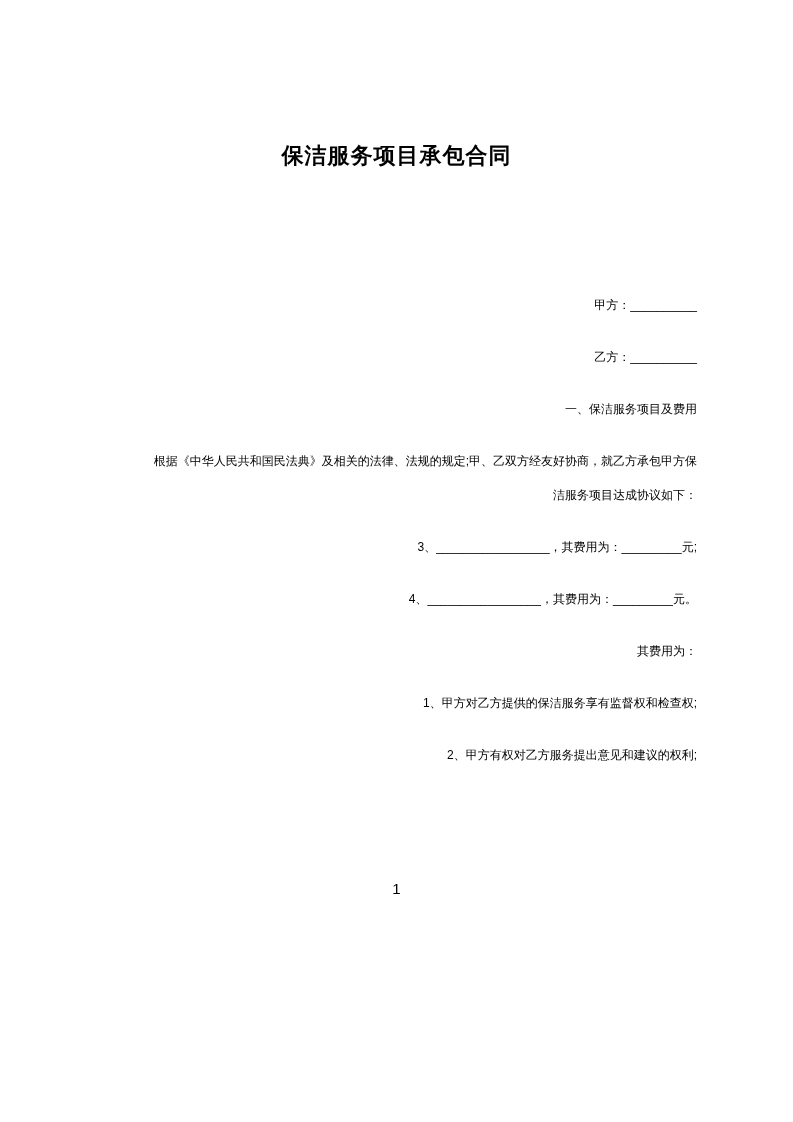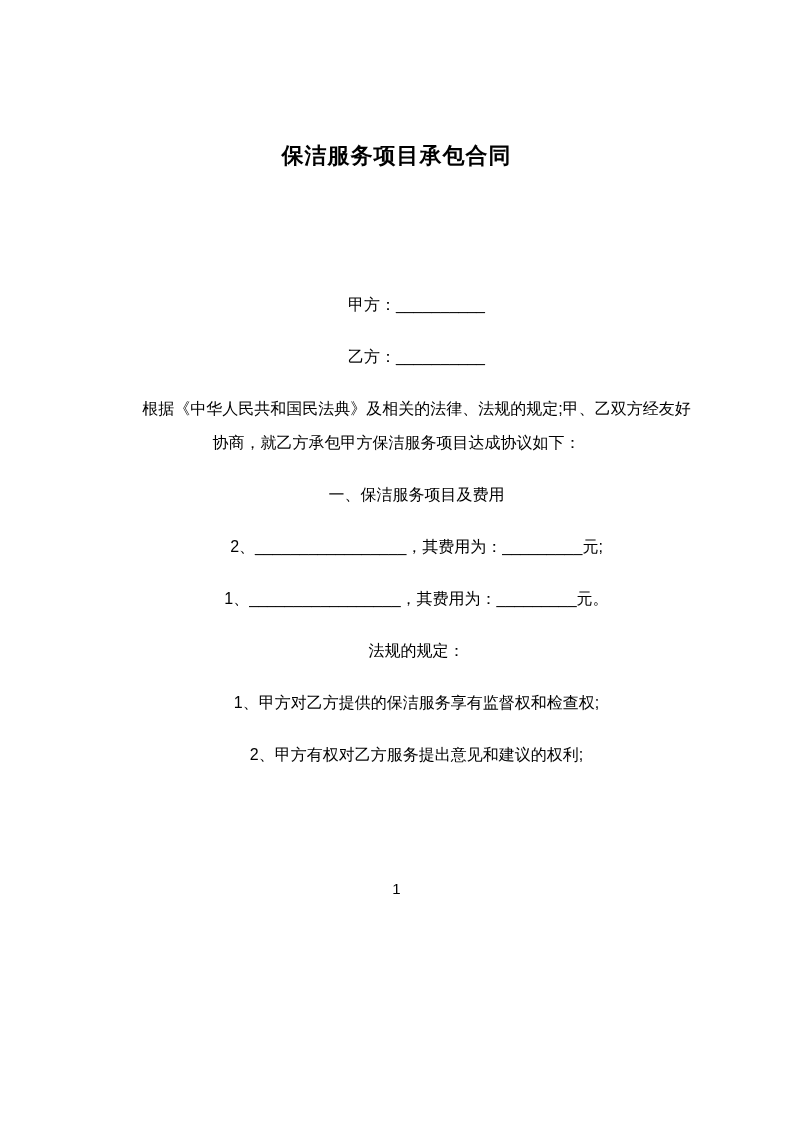--- a/index.html
+++ b/index.html
@@ -21,26 +21,26 @@
   }
   .doc-title {
     margin: 0 0 118px 0;
     font-size: 22px;
     line-height: 28px;
     font-weight: bold;
     text-align: center;
     letter-spacing: 1px;
   }
   .para {
-    margin: 0 0 18px 0;
-    font-size: 16px;
+    margin: 0 0 18px 12px;
+    font-size: 12px;
     line-height: 34px;
     text-indent: 40px;
     word-break: break-all;
-    text-align: center;
+    text-align: right;
   }
   .page-number {
     position: absolute;
     bottom: 45px;
     left: 0;
     width: 100%;
     text-align: center;
     font-size: 15px;
     line-height: 20px;
     color: #000000;
@@ -50,33 +50,33 @@
 <body>
 
 <div class="page">
 
   <h1 class="doc-title">保洁服务项目承包合同</h1>
 
   <p class="para">甲方：__________</p>
 
   <p class="para">乙方：__________</p>
 
+  <p class="para">一、保洁服务项目及费用</p>
+
   <p class="para">根据《中华人民共和国民法典》及相关的法律、法规的规定;甲、乙双方经友好协商，就乙方承包甲方保洁服务项目达成协议如下：</p>
 
-  <p class="para">一、保洁服务项目及费用</p>
+
+  <p class="para">3、_________________，其费用为：_________元;</p>
 
 
-  <p class="para">2、_________________，其费用为：_________元;</p>
-
-
-  <p class="para">1、_________________，其费用为：_________元。</p>
+  <p class="para">4、_________________，其费用为：_________元。</p>
 
 
 
-  <p class="para">法规的规定：</p>
+  <p class="para">其费用为：</p>
 
   <p class="para">1、甲方对乙方提供的保洁服务享有监督权和检查权;</p>
 
   <p class="para">2、甲方有权对乙方服务提出意见和建议的权利;</p>
 
   <div class="page-number">1</div>
 
 </div>
 
 </body></html>

